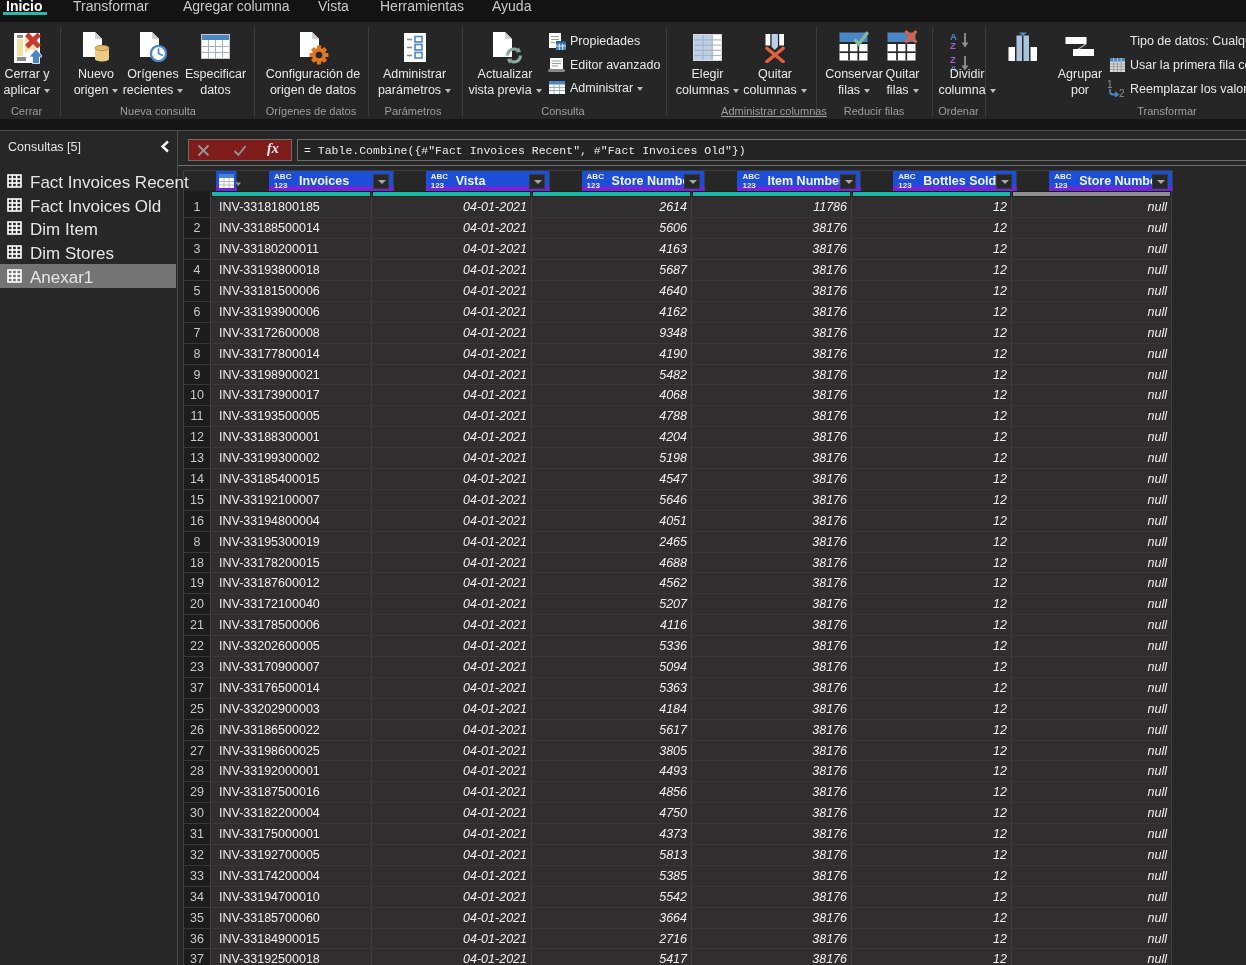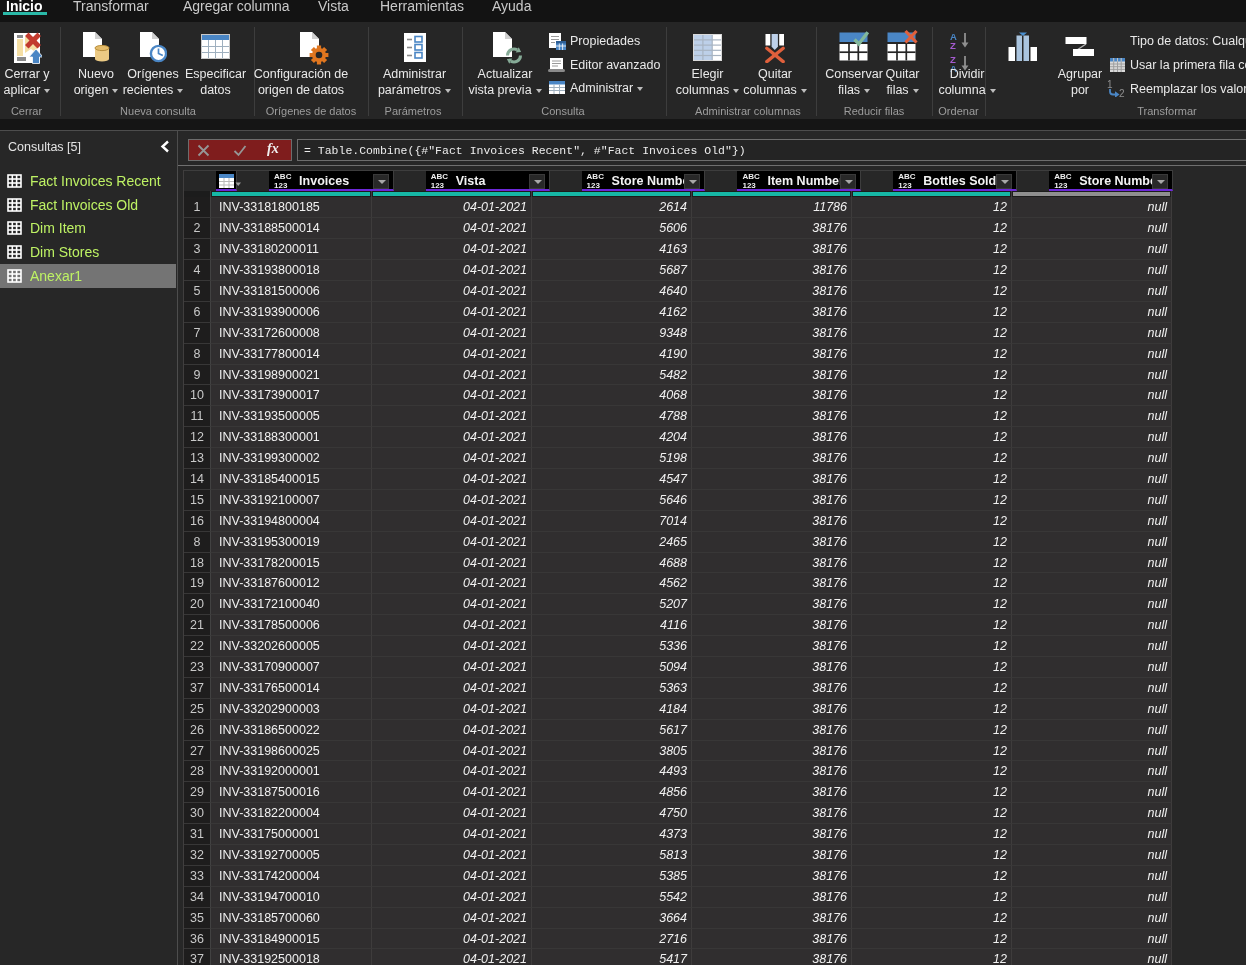--- a/index.html
+++ b/index.html
@@ -20,36 +20,36 @@
 
 #botband{position:absolute;left:0;top:119px;width:1246px;height:11px;background:#151515;}
 #topline{position:absolute;left:0;top:130px;width:1246px;height:1px;background:#4d4d4d;}
 #vline{position:absolute;left:177px;top:131px;width:1px;height:834px;background:#4d4d4d;}
 
 #panel{position:absolute;left:0;top:131px;width:177px;height:834px;background:#272727;}
 #ptitle{position:absolute;left:8px;top:9px;font-size:12.5px;color:#e4e4e4;}
 .qitem{position:absolute;left:0;width:176px;height:24px;}
 .qitem.sel{background:#747474;}
 .qico{position:absolute;left:7px;top:5px;}
-.qtxt{position:absolute;left:30px;top:4px;font-size:14px;color:#bef264;white-space:nowrap;}
+.qtxt{position:absolute;left:30px;top:4px;font-size:17px;color:#e5e5e5;white-space:nowrap;}
 
 #fbox{position:absolute;left:188px;top:139px;width:104px;height:22px;background:#7f1d1d;border:1px solid #6d6d6d;}
 #finput{position:absolute;left:297px;top:139px;width:949px;height:22px;background:#242424;border:1px solid #6d6d6d;border-right:none;}
 #ftext{position:absolute;left:6px;top:4px;font-family:"Liberation Mono",monospace;font-size:11.5px;color:#ececec;white-space:pre;}
 
 #tline1{position:absolute;left:178px;top:165px;width:1068px;height:1px;background:#6f6f6f;}
 #tbl{position:absolute;left:184px;top:170px;width:989px;}
 #tleft{position:absolute;left:183px;top:170px;width:1px;height:795px;background:#403e3e;}
 .trow{display:flex;height:20.9px;}
 .cell{height:100%;border-right:1px solid #3e3c3c;border-bottom:1px solid #383737;background:#302e2f;color:#f1f1f1;font-size:12.5px;overflow:hidden;white-space:nowrap;}
 .cnum{width:27px;background:#1e1d1d;color:#c9c9c9;text-align:center;padding-top:3px;border-right:1px solid #424242;}
 .cinv{width:161px;text-align:left;padding:3px 0 0 8px;}
 .cdat{width:160px;text-align:right;font-style:italic;padding:3px 4px 0 0;}
 .hrow{display:flex;height:21px;border-top:1px solid #3d3d3d;}
-.hcell{height:100%;background:#000000;border-right:1px solid #3d3d3d;border-bottom:2px solid #6d28d9;position:relative;color:#f2f2f2;margin-left:32px;}
+.hcell{height:100%;background:#1d4ed8;border-right:1px solid #3d3d3d;border-bottom:5px solid #6d28d9;position:relative;color:#f2f2f2;margin-left:32px;}
 .habc{position:absolute;left:5px;top:2px;font-size:8px;font-weight:bold;line-height:8.5px;color:#efefef;}
 .htit{position:absolute;left:30px;top:3px;font-size:12.5px;font-weight:bold;}
 .harr{position:absolute;right:4px;top:3px;width:16px;height:15px;border:1px solid #3a3a3a;background:#282828;}
 .harr:after{content:"";position:absolute;left:4px;top:5px;width:0;height:0;border-left:4px solid transparent;border-right:4px solid transparent;border-top:4.5px solid #a8a8a8;}
 .qrow{display:flex;height:6.4px;}
 .qcell{height:100%;background:#1c1c1c;border-right:1px solid #3e3c3c;position:relative;}
 .qbar{position:absolute;left:1px;right:1px;top:1px;height:4px;background:#16b8a6;}
 .qbar.grey{background:#8f8f8f;}
 </style></head>
 <body>
@@ -69,21 +69,21 @@
     <div class="gdiv" style="left:462px"></div>
     <div class="gdiv" style="left:666px"></div>
     <div class="gdiv" style="left:815.5px"></div>
     <div class="gdiv" style="left:932px"></div>
     <div class="gdiv" style="left:984.5px"></div>
     <div class="glabel" style="left:-63.5px;width:180px;">Cerrar</div>
     <div class="glabel" style="left:68px;width:180px;">Nueva consulta</div>
     <div class="glabel" style="left:221px;width:180px;">Orígenes de datos</div>
     <div class="glabel" style="left:323px;width:180px;">Parámetros</div>
     <div class="glabel" style="left:473px;width:180px;">Consulta</div>
-    <div class="glabel" style="left:658px;width:180px;">Administrar columnas</div>
+    <div class="glabel" style="left:684px;width:180px;text-decoration:underline;">Administrar columnas</div>
     <div class="glabel" style="left:784px;width:180px;">Reducir filas</div>
     <div class="glabel" style="left:868.5px;width:180px;">Ordenar</div>
     <div class="glabel" style="left:1077px;width:180px;">Transformar</div>
     <div class="bico" style="left:13.5px;top:9px"><svg width="28" height="33" viewBox="0 0 28 33">
         <rect x="0" y="2" width="26" height="30" fill="#ffffff"></rect>
         <rect x="3" y="8" width="6" height="17" fill="#f5dfa4"></rect>
         <path d="M11 6 h12 v16 l-6 -4 -6 4 z" fill="#f5dfa4"></path>
         <rect x="3" y="4" width="6" height="3" fill="#8a8a8a"></rect>
         <rect x="3" y="26" width="9" height="4" fill="#8a8a8a"></rect>
         <path d="M14.5 1.5 l4.5 4.5 4.5 -4.5 3.5 3.5 -4.5 4.5 4.5 4.5 -3.5 3.5 -4.5 -4.5 -4.5 4.5 -3.5 -3.5 4.5 -4.5 -4.5 -4.5 z" fill="#c23b2e"></path>
@@ -117,21 +117,21 @@
         </g>
         <rect x="0.5" y="0.5" width="28" height="24" fill="none" stroke="#c8c8c8" stroke-width="1"></rect>
       </svg></div>
     <div class="btxt" style="left:140.5px">Especificar<br>datos</div>
     <div class="bico" style="left:298.5px;top:9px"><svg width="31" height="35" viewBox="0 0 31 35">
         <path d="M1 1 h12 l7 7 v18 h-19 z" fill="#ffffff"></path>
         <path d="M13 1 l7 7 h-7 z" fill="#cfcfcf"></path>
         <path d="M 17.9 14.6 L 22.1 14.6 L 22.1 17.3 L 23.3 17.8 L 25.1 15.9 L 28.1 18.9 L 26.2 20.7 L 26.7 21.9 L 29.4 21.9 L 29.4 26.1 L 26.7 26.1 L 26.2 27.3 L 28.1 29.1 L 25.1 32.1 L 23.3 30.2 L 22.1 30.7 L 22.1 33.4 L 17.9 33.4 L 17.9 30.7 L 16.7 30.2 L 14.9 32.1 L 11.9 29.1 L 13.8 27.3 L 13.3 26.1 L 10.6 26.1 L 10.6 21.9 L 13.3 21.9 L 13.8 20.7 L 11.9 18.9 L 14.9 15.9 L 16.7 17.8 L 17.9 17.3 Z" fill="#e0761f"></path>
         <circle cx="20.0" cy="24.0" r="3.3" fill="#262626"></circle>
       </svg></div>
-    <div class="btxt" style="left:226px">Configuración de<br>origen de datos</div>
+    <div class="btxt" style="left:238.0px">Configuración de<br>origen de datos</div>
     <div class="bico" style="left:402.5px;top:10px"><svg width="24" height="31" viewBox="0 0 24 31">
         <rect x="1" y="1" width="22" height="29" fill="#ffffff"></rect>
         <g fill="none" stroke="#4a86c5" stroke-width="1.6">
           <rect x="12" y="4.5" width="7" height="5.5"></rect>
           <rect x="12" y="12.5" width="7" height="5.5"></rect>
           <rect x="12" y="20.5" width="7" height="5.5"></rect>
         </g>
         <g stroke="#8a8a8a" stroke-width="1.6">
           <line x1="4" y1="7.5" x2="9" y2="7.5"></line>
           <line x1="4" y1="15.5" x2="9" y2="15.5"></line>
@@ -573,21 +573,21 @@
       <div class="cell cdat">04-01-2021</div>
       <div class="cell cdat">5646</div>
       <div class="cell cdat">38176</div>
       <div class="cell cdat">12</div>
       <div class="cell cdat">null</div>
     </div>
     <div class="trow">
       <div class="cell cnum">16</div>
       <div class="cell cinv">INV-33194800004</div>
       <div class="cell cdat">04-01-2021</div>
-      <div class="cell cdat">7014</div>
+      <div class="cell cdat">4051</div>
       <div class="cell cdat">38176</div>
       <div class="cell cdat">12</div>
       <div class="cell cdat">null</div>
     </div>
     <div class="trow">
       <div class="cell cnum">8</div>
       <div class="cell cinv">INV-33195300019</div>
       <div class="cell cdat">04-01-2021</div>
       <div class="cell cdat">2465</div>
       <div class="cell cdat">38176</div>

